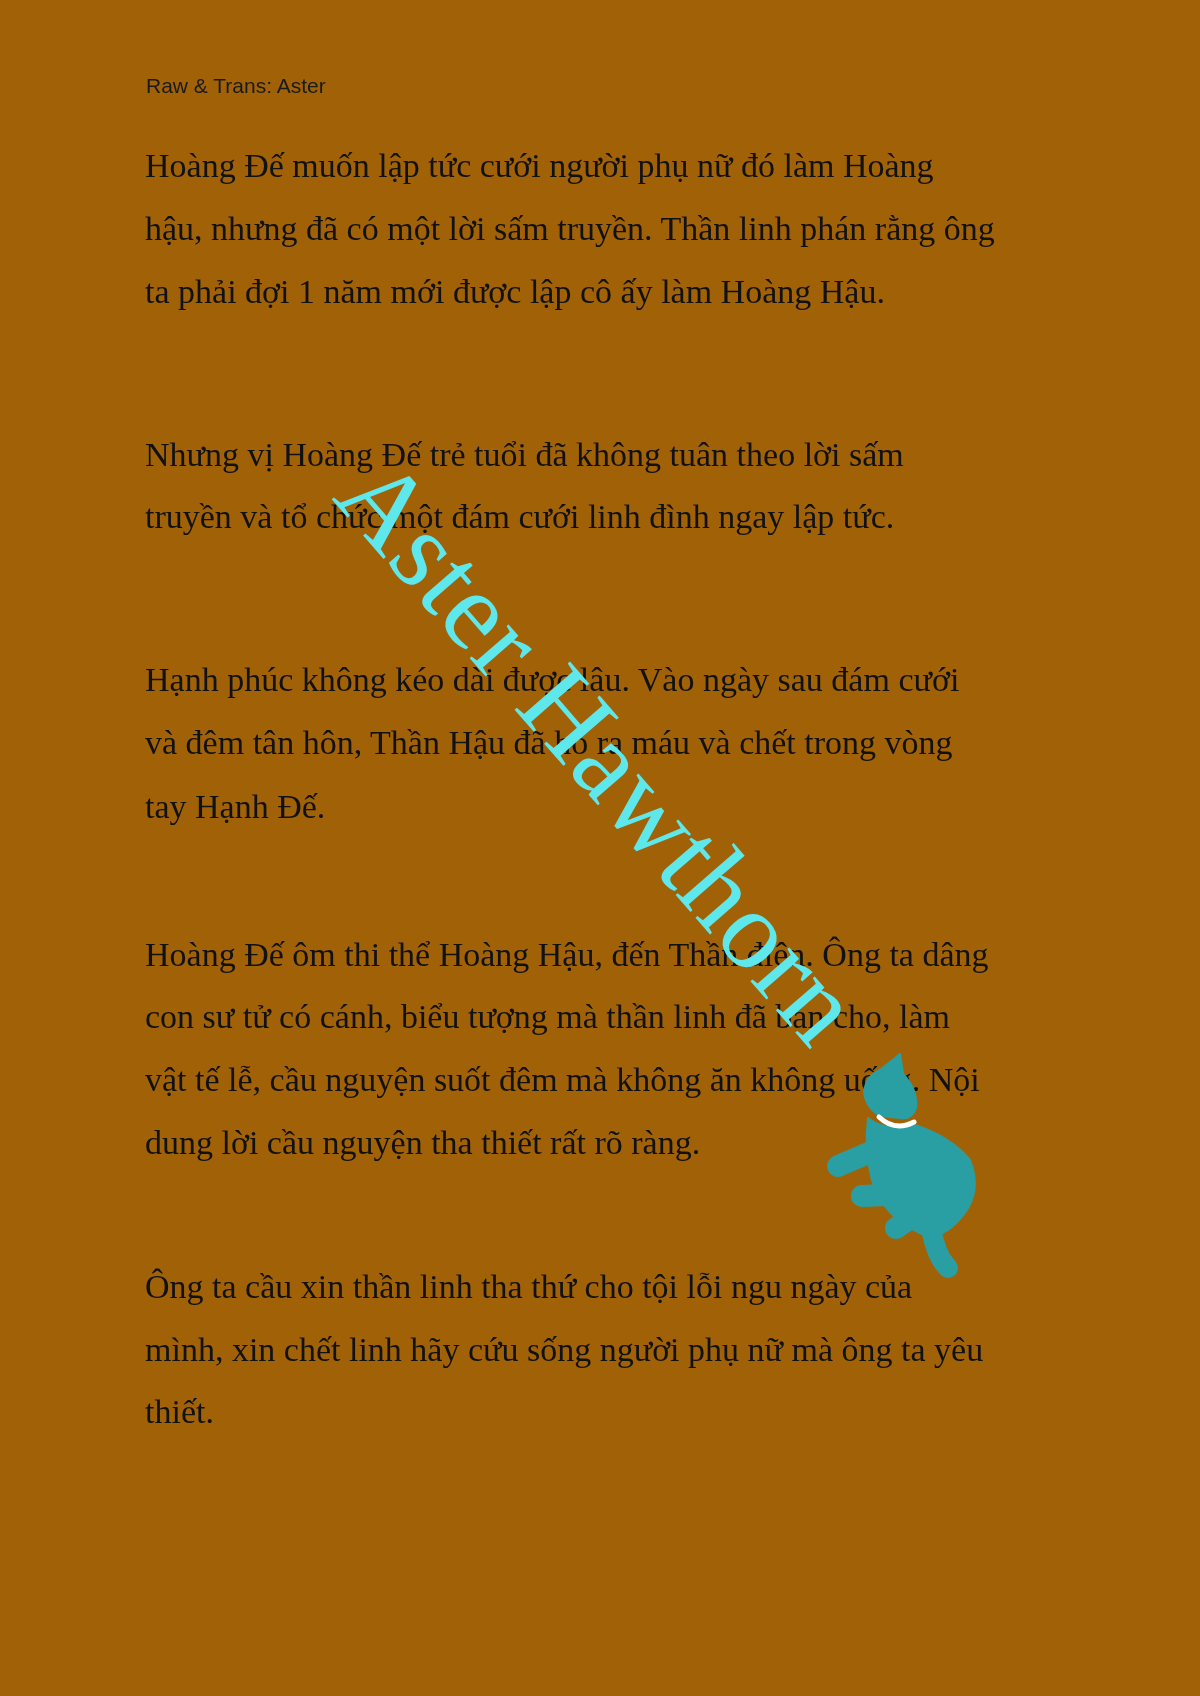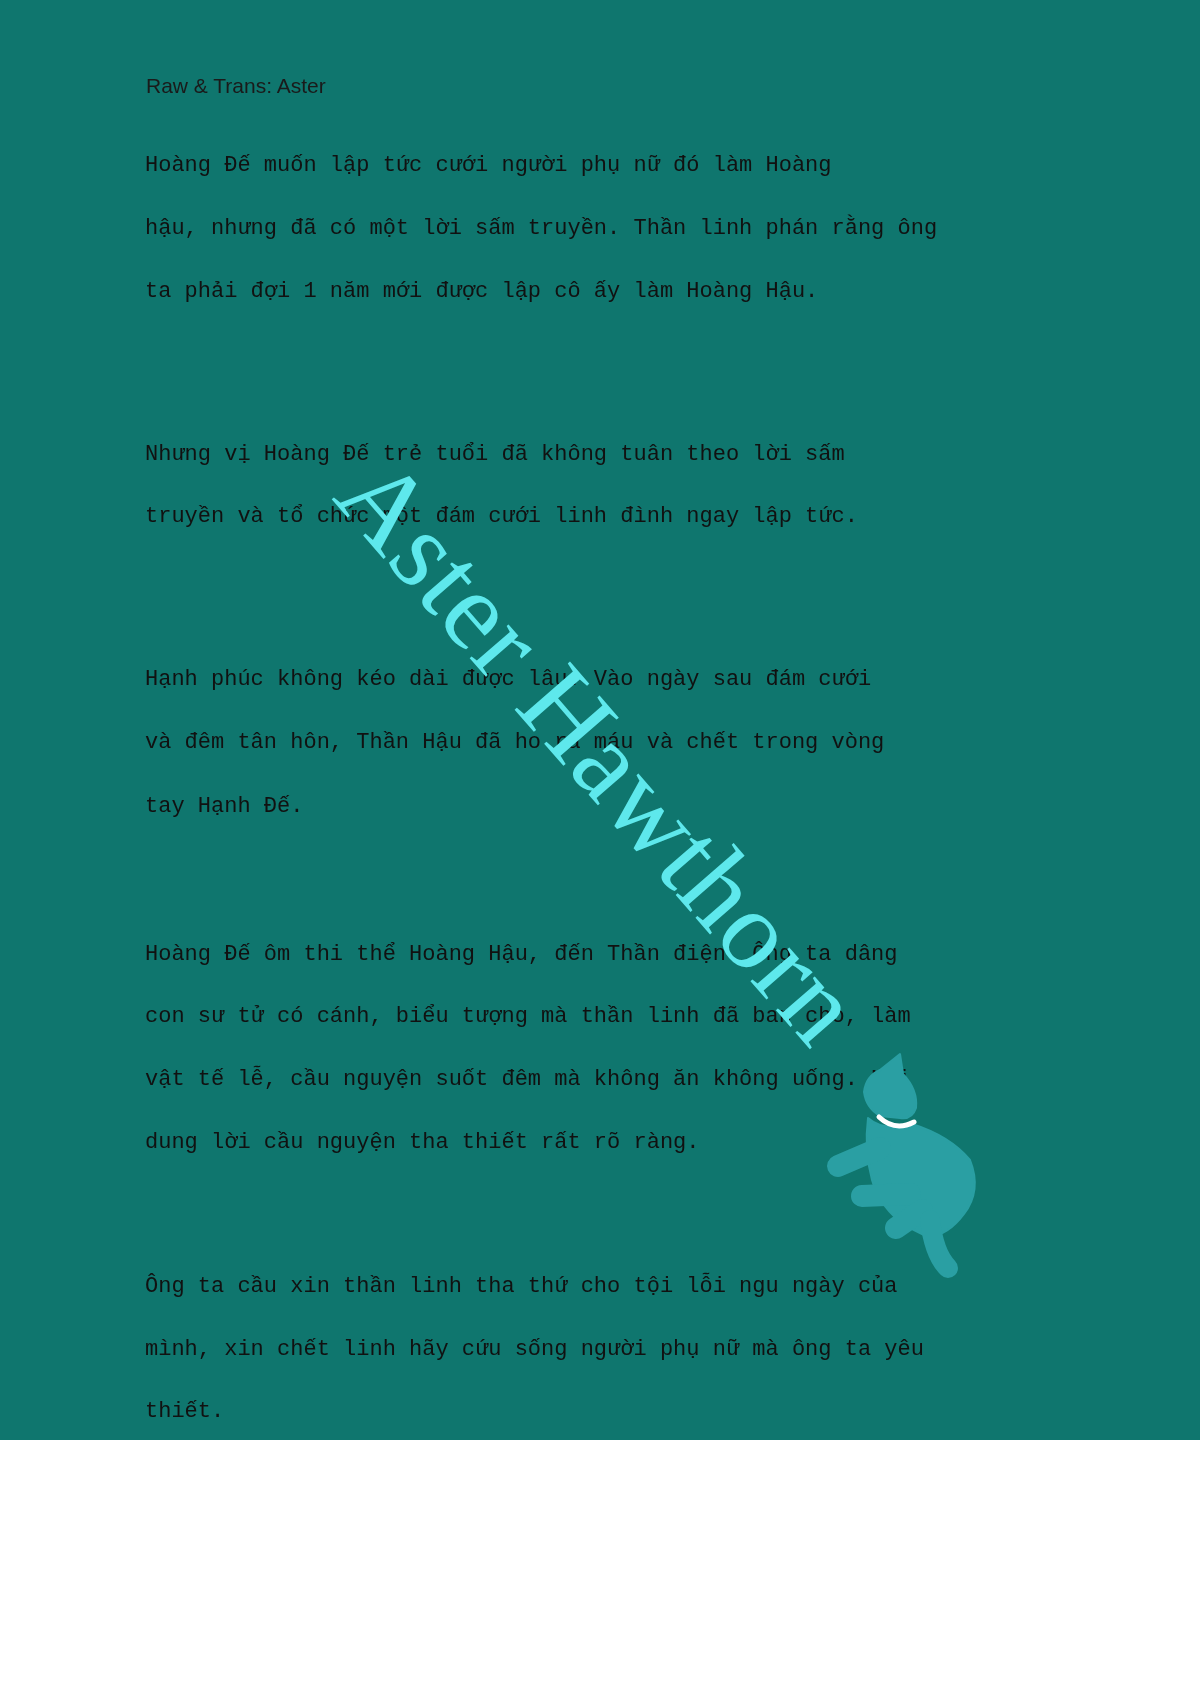--- a/index.html
+++ b/index.html
@@ -3,39 +3,39 @@
   <meta charset="utf-8">
   <style>
     html, body {
       margin: 0;
       padding: 0;
       background: #ffffff;
     }
     #page {
       position: relative;
       width: 1200px;
-      height: 1440px;
-      background: #0f766e;
+      height: 1696px;
+      background: #a16207;
       overflow: hidden;
     }
     .header-credit {
       position: absolute;
       left: 146px;
       top: 74px;
       font-family: "Liberation Sans", sans-serif;
       font-size: 21px;
       line-height: 24px;
       color: #1a1a1a;
       white-space: nowrap;
     }
     .line {
       position: absolute;
       left: 145px;
-      font-family: Liberation Mono, monospace;
-      font-size: 22px;
+      font-family: Liberation Serif, serif;
+      font-size: 34px;
       line-height: 40px;
       color: #111111;
       white-space: nowrap;
     }
     .watermark {
       position: absolute;
       left: 150px;
       top: 690px;
       width: 900px;
       text-align: center;

